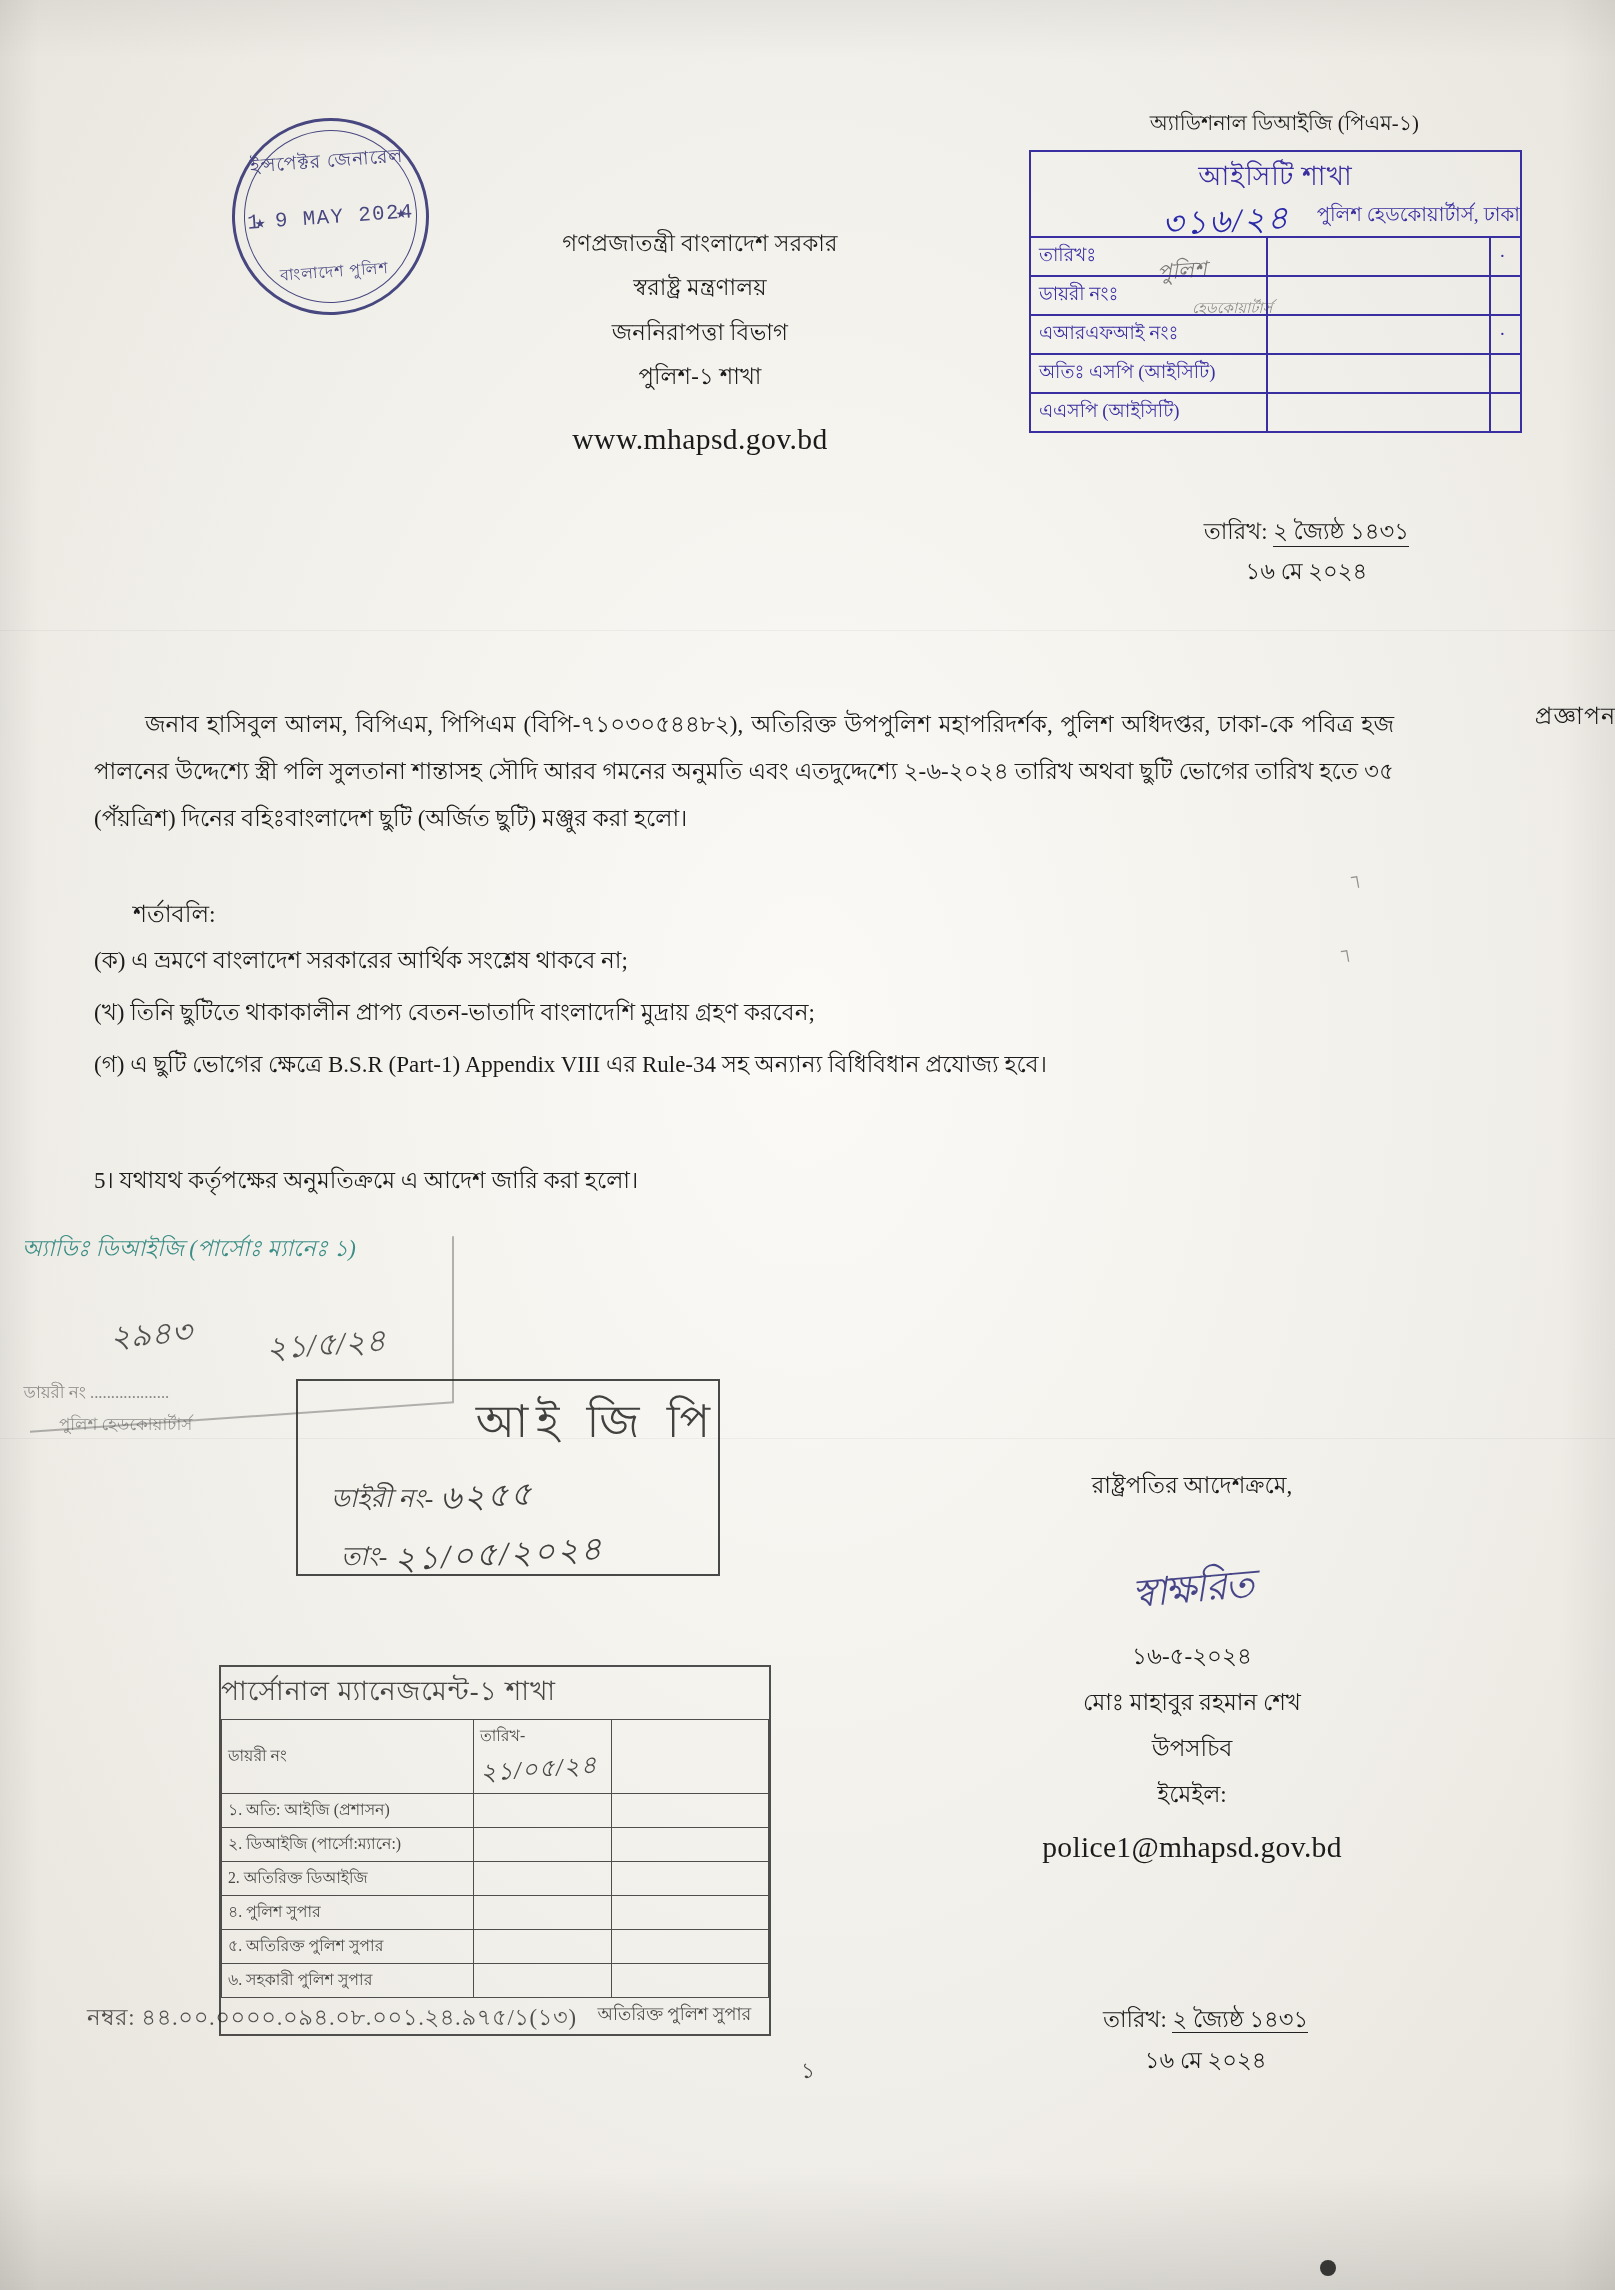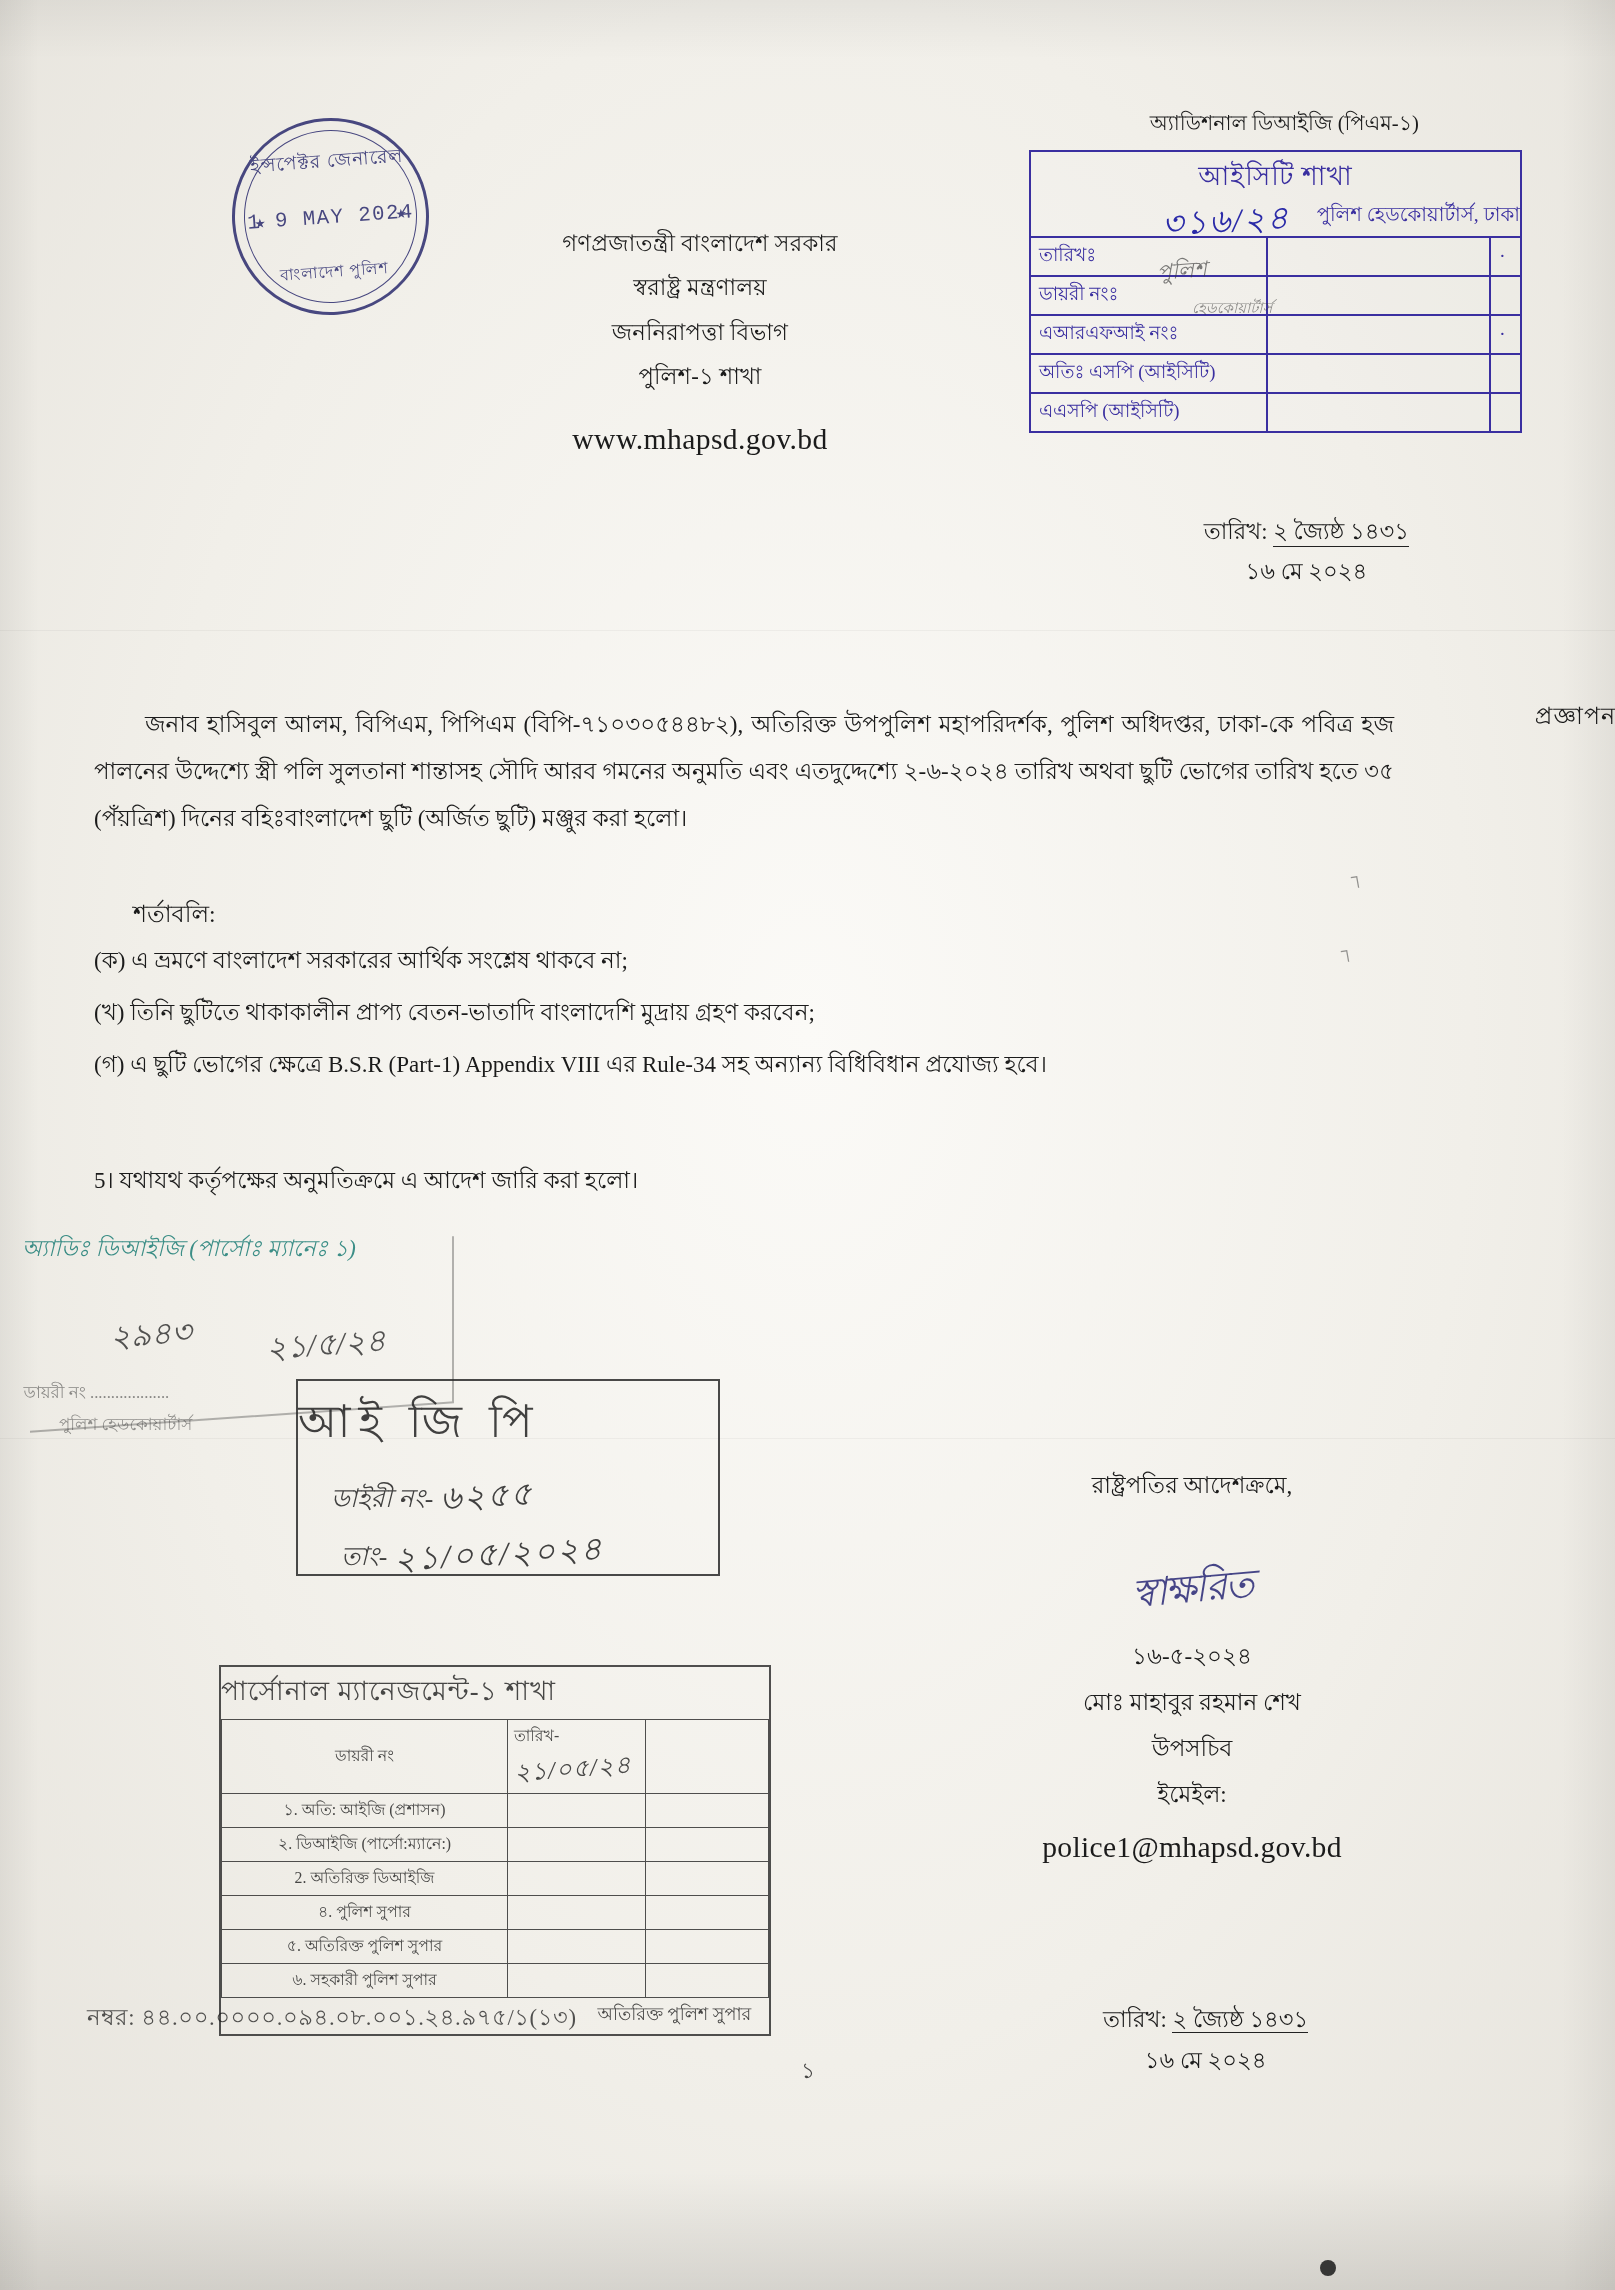--- a/index.html
+++ b/index.html
@@ -335,21 +335,21 @@
     position: absolute;
     left: 296px;
     top: 1379px;
     width: 424px;
     height: 197px;
     border: 2px solid #2b2b2b;
     color: #222;
     opacity: .85;
   }
   .igp-title {
-    text-align: left;
+    text-align: right;
     font-size: 45px;
     letter-spacing: 7.9px;
     margin-top: 5.9px;
   }
   .igp-line {
     margin-top: 7.9px;
     padding-left: 33px;
     font-size: 25.6px;
     font-style: italic;
   }
@@ -386,21 +386,21 @@
     width: 100%;
     border-collapse: collapse;
     font-size: 15.8px;
   }
   .pm-stamp td {
     border: 1px solid #2b2b2b;
     padding: 3px 5.9px;
     height: 28.6px;
     vertical-align: middle;
   }
-  .pm-stamp td.c1 { width: 286px; text-align: center; }
+  .pm-stamp td.c1 { width: 252px; }
   .pm-stamp td.c2 { width: 138px; }
   .pm-date-hand {
     font-size: 24.6px;
     font-style: italic;
     letter-spacing: 1px;
     transform: rotate(-4deg);
     display: inline-block;
   }
   .pm-foot {
     text-align: right;

